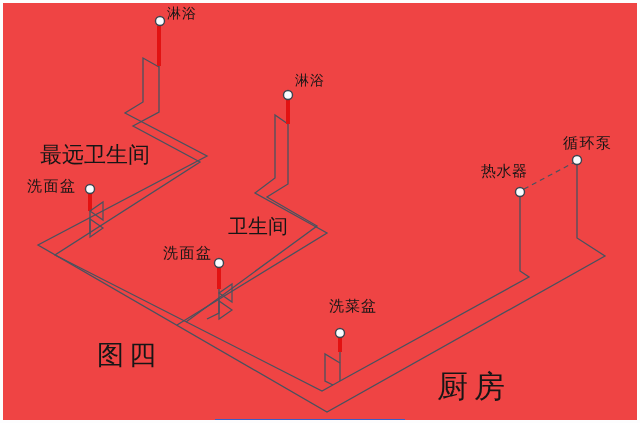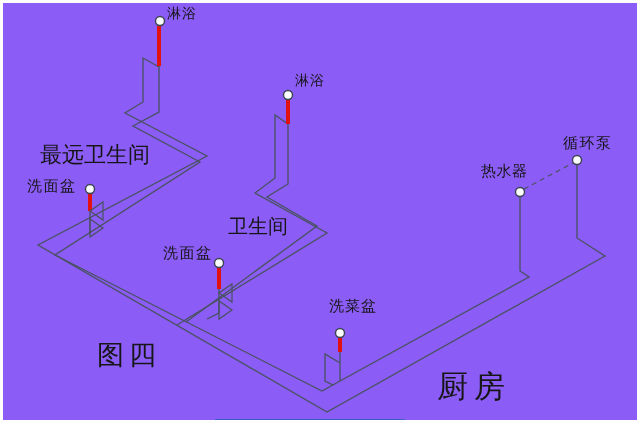--- a/index.html
+++ b/index.html
@@ -1,19 +1,19 @@
 <!DOCTYPE html>
 <html><head>
 <meta charset="utf-8">
 <style>
   html,body{margin:0;padding:0;background:#ffffff;}
   .stage{
     position:relative;
     width:640px;height:423px;
-    background:#8b5cf6;
+    background:#ef4444;
     box-sizing:border-box;
     border:3px solid #fdfdfe;
     overflow:hidden;
     font-family:"Liberation Serif","DejaVu Serif",serif;
   }
   svg{display:block;}
   text{
     fill:#161616;
     font-family:"Liberation Serif","DejaVu Serif",serif;
   }

